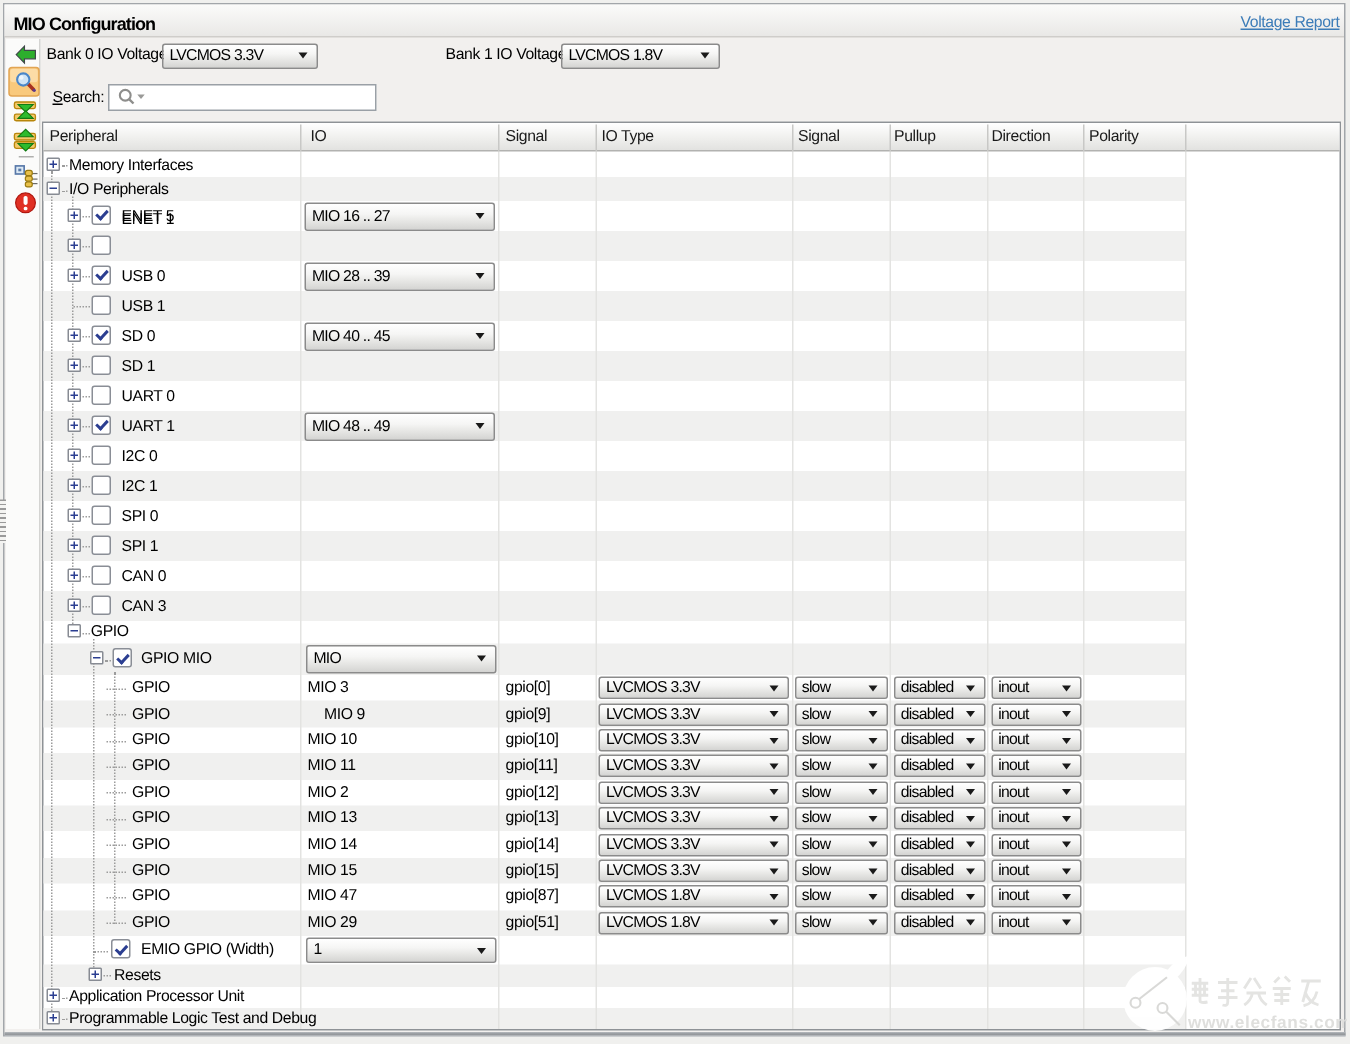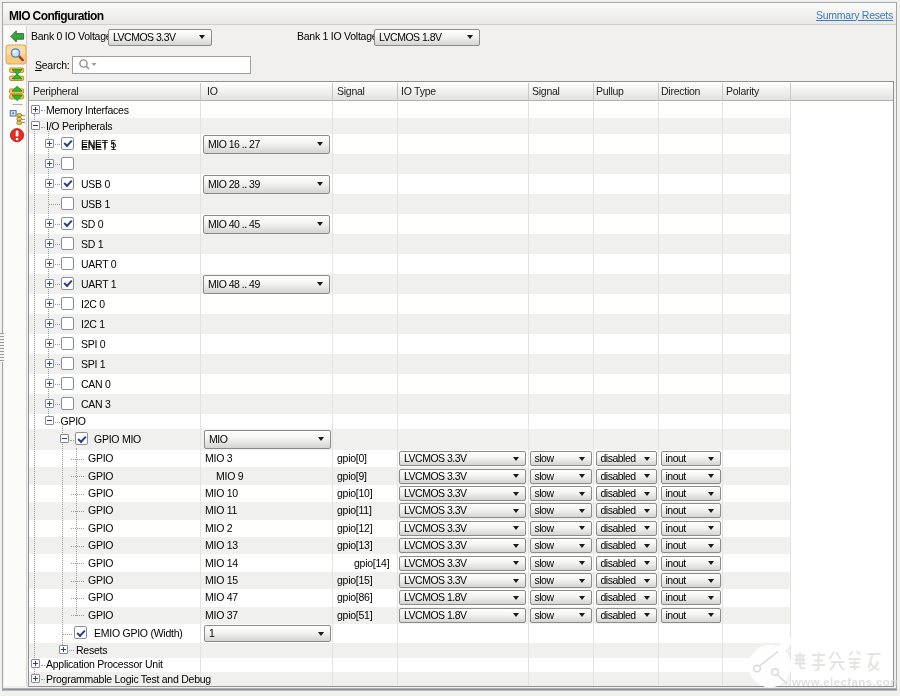--- a/index.html
+++ b/index.html
@@ -15,21 +15,21 @@
 .exp.p b{position:absolute;top:1px;bottom:1px;left:3px;width:1px;background:#2b3e91}
 .cb{position:absolute;width:13px;height:13px;border:1px solid #8a8e96;background:#fff;border-radius:2px}
 .cb.on:after{content:"";position:absolute;left:2px;top:2.5px;width:6px;height:3px;border-left:2px solid #2b3e91;border-bottom:2px solid #2b3e91;transform:rotate(-47deg)}
 .dd{position:absolute;border:1px solid #8b8b8b;border-radius:2px;background:linear-gradient(#ffffff 0%,#f5f5f4 40%,#e9e9e7 62%,#d4d4d2 100%);font-size:10.5px;letter-spacing:-0.5px;line-height:11px;color:#000;padding:0 0 0 4px;display:flex;align-items:center;white-space:nowrap}
 .dd:after{content:"";position:absolute;right:6px;top:50%;margin-top:-2px;border-left:3.5px solid transparent;border-right:3.5px solid transparent;border-top:4.5px solid #1a1a1a}
 </style></head><body>
 <div style="position:absolute;left:2px;top:2px;width:895px;height:689px;border:1px solid #a2a6aa;background:#f2f0ee"></div>
 <div style="position:absolute;left:3px;top:688px;width:894px;height:3px;background:linear-gradient(#b8bcc0,#8e9296,#cdd0d3)"></div>
 <div style="position:absolute;left:3px;top:3px;width:893px;height:22px;background:linear-gradient(#fbfbfa,#e9e8e6);border-bottom:1px solid #cfcdca"></div>
 <div class="t" style="left:9px;top:9.5px;font-weight:bold;font-size:12px;line-height:12px;letter-spacing:-0.6px">MIO Configuration</div>
-<div class="t" style="right:7px;top:9.5px;color:#3c7cb8;text-decoration:underline">Summary Resets</div>
+<div class="t" style="right:7px;top:9.5px;color:#3c7cb8;text-decoration:underline">Voltage Report</div>
 <div style="position:absolute;left:4px;top:26px;width:23px;height:660px;background:#fbfbfa;border-right:1px solid #d4d4d2"></div>
 <div style="position:absolute;left:0;top:333px;width:4px;height:29px;background:repeating-linear-gradient(#9a9a9a 0,#9a9a9a 1px,#f4f4f2 1px,#f4f4f2 3px)"></div>
 <svg style="position:absolute;left:0;top:0" width="32" height="160" viewBox="0 0 32 160">
 <polygon points="10.8,36.4 16.3,30.8 16.3,33.6 23.6,33.6 23.6,39.2 16.3,39.2 16.3,42" fill="#2dae2d" stroke="#40484a" stroke-width="0.8"></polygon>
 <rect x="6" y="45" width="20" height="19" rx="2" fill="#f9c97c" stroke="#e2a553"></rect>
 <rect x="6.8" y="45.8" width="18.4" height="9" rx="2" fill="#fcdca6"></rect>
 <line x1="18.8" y1="56" x2="22.6" y2="60" stroke="#a83220" stroke-width="2.4"></line>
 <circle cx="22.8" cy="60.2" r="1.1" fill="#5c3a8c"></circle>
 <circle cx="15.5" cy="53" r="4.1" fill="#cfe4f6" stroke="#4a86c8" stroke-width="1.4"></circle>
 <circle cx="14.2" cy="51.6" r="1.5" fill="#eef6fc"></circle>
@@ -294,44 +294,44 @@
 <div class="t" style="left:88px;top:540.2px">GPIO</div>
 <div class="t" style="left:205px;top:540.2px">MIO 13</div>
 <div class="t" style="left:337px;top:540.2px">gpio[13]</div>
 <div class="dd" style="left:399px;top:538.2px;width:127px;height:15px">LVCMOS 3.3V</div>
 <div class="dd" style="left:529.5px;top:538.2px;width:62px;height:15px">slow</div>
 <div class="dd" style="left:595.5px;top:538.2px;width:61px;height:15px">disabled</div>
 <div class="dd" style="left:660.5px;top:538.2px;width:60px;height:15px">inout</div>
 <div class="dh" style="left:71px;top:563.1px;width:13px"></div>
 <div class="t" style="left:88px;top:557.6px">GPIO</div>
 <div class="t" style="left:205px;top:557.6px">MIO 14</div>
-<div class="t" style="left:354px;top:557.6px">gpio[14]</div>
+<div class="t" style="left:337px;top:557.6px">gpio[14]</div>
 <div class="dd" style="left:399px;top:555.6px;width:127px;height:15px">LVCMOS 3.3V</div>
 <div class="dd" style="left:529.5px;top:555.6px;width:62px;height:15px">slow</div>
 <div class="dd" style="left:595.5px;top:555.6px;width:61px;height:15px">disabled</div>
 <div class="dd" style="left:660.5px;top:555.6px;width:60px;height:15px">inout</div>
 <div class="dh" style="left:71px;top:580.5px;width:13px"></div>
 <div class="t" style="left:88px;top:575px">GPIO</div>
 <div class="t" style="left:205px;top:575px">MIO 15</div>
 <div class="t" style="left:337px;top:575px">gpio[15]</div>
 <div class="dd" style="left:399px;top:573px;width:127px;height:15px">LVCMOS 3.3V</div>
 <div class="dd" style="left:529.5px;top:573px;width:62px;height:15px">slow</div>
 <div class="dd" style="left:595.5px;top:573px;width:61px;height:15px">disabled</div>
 <div class="dd" style="left:660.5px;top:573px;width:60px;height:15px">inout</div>
 <div class="dh" style="left:71px;top:597.9px;width:13px"></div>
 <div class="t" style="left:88px;top:592.4px">GPIO</div>
 <div class="t" style="left:205px;top:592.4px">MIO 47</div>
-<div class="t" style="left:337px;top:592.4px">gpio[86]</div>
+<div class="t" style="left:337px;top:592.4px">gpio[87]</div>
 <div class="dd" style="left:399px;top:590.4px;width:127px;height:15px">LVCMOS 1.8V</div>
 <div class="dd" style="left:529.5px;top:590.4px;width:62px;height:15px">slow</div>
 <div class="dd" style="left:595.5px;top:590.4px;width:61px;height:15px">disabled</div>
 <div class="dd" style="left:660.5px;top:590.4px;width:60px;height:15px">inout</div>
 <div class="dh" style="left:71px;top:615.3px;width:13px"></div>
 <div class="t" style="left:88px;top:609.8px">GPIO</div>
-<div class="t" style="left:205px;top:609.8px">MIO 37</div>
+<div class="t" style="left:205px;top:609.8px">MIO 29</div>
 <div class="t" style="left:337px;top:609.8px">gpio[51]</div>
 <div class="dd" style="left:399px;top:607.8px;width:127px;height:15px">LVCMOS 1.8V</div>
 <div class="dd" style="left:529.5px;top:607.8px;width:62px;height:15px">slow</div>
 <div class="dd" style="left:595.5px;top:607.8px;width:61px;height:15px">disabled</div>
 <div class="dd" style="left:660.5px;top:607.8px;width:60px;height:15px">inout</div>
 <div class="dh" style="left:62px;top:633.5px;width:10px"></div>
 <div class="cb on" style="left:74px;top:626px"></div>
 <div class="t" style="left:94px;top:628px">EMIO GPIO (Width)</div>
 <div class="dd" style="left:204px;top:625px;width:127px;height:17px">1</div>
 <div class="exp p" style="left:59px;top:644.7px">

